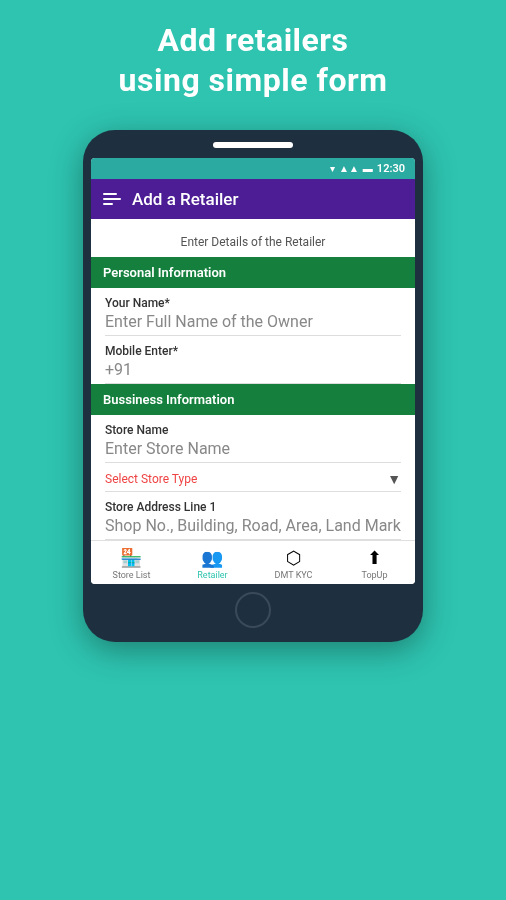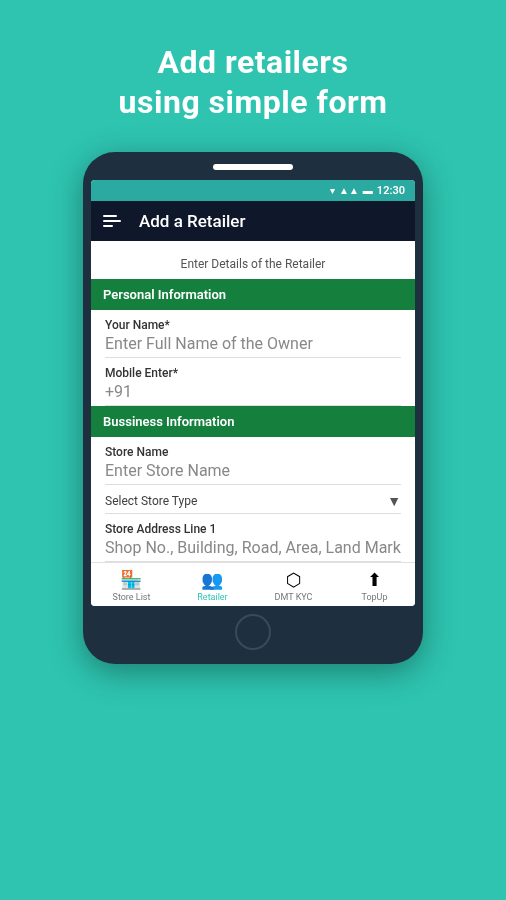--- a/index.html
+++ b/index.html
@@ -13,21 +13,21 @@
       flex-direction: column;
       align-items: center;
     }
 
     .hero-section {
       width: 100%;
       background-color: #2ec4b0;
       display: flex;
       flex-direction: column;
       align-items: center;
-      padding: 42px 20px 20px;
+      padding: 20px 20px 20px;
     }
 
     .hero-title {
       color: white;
       font-size: 32px;
       font-weight: 700;
       text-align: center;
       line-height: 1.25;
       letter-spacing: 0.5px;
     }
@@ -77,25 +77,25 @@
       font-weight: 600;
     }
 
     .wifi-icon, .signal-icon, .battery-icon {
       color: white;
       font-size: 10px;
     }
 
     
     .app-bar {
-      background-color: #0f172a;
+      background-color: #4c1d95;
       display: flex;
       align-items: center;
       padding: 10px 12px;
-      gap: 18px;
+      gap: 11px;
     }
 
     .hamburger-icon {
       display: flex;
       flex-direction: column;
       gap: 3px;
     }
 
     .hamburger-icon span {
       display: block;
@@ -156,21 +156,21 @@
     .dropdown-field {
       display: flex;
       justify-content: space-between;
       align-items: center;
       padding: 8px 0 4px;
       border-bottom: 1px solid #ddd;
     }
 
     .dropdown-label {
       font-size: 12px;
-      color: #404040;
+      color: #ef4444;
     }
 
     .dropdown-arrow {
       font-size: 14px;
       color: #555;
     }
 
     
     .bottom-nav {
       background: white;

